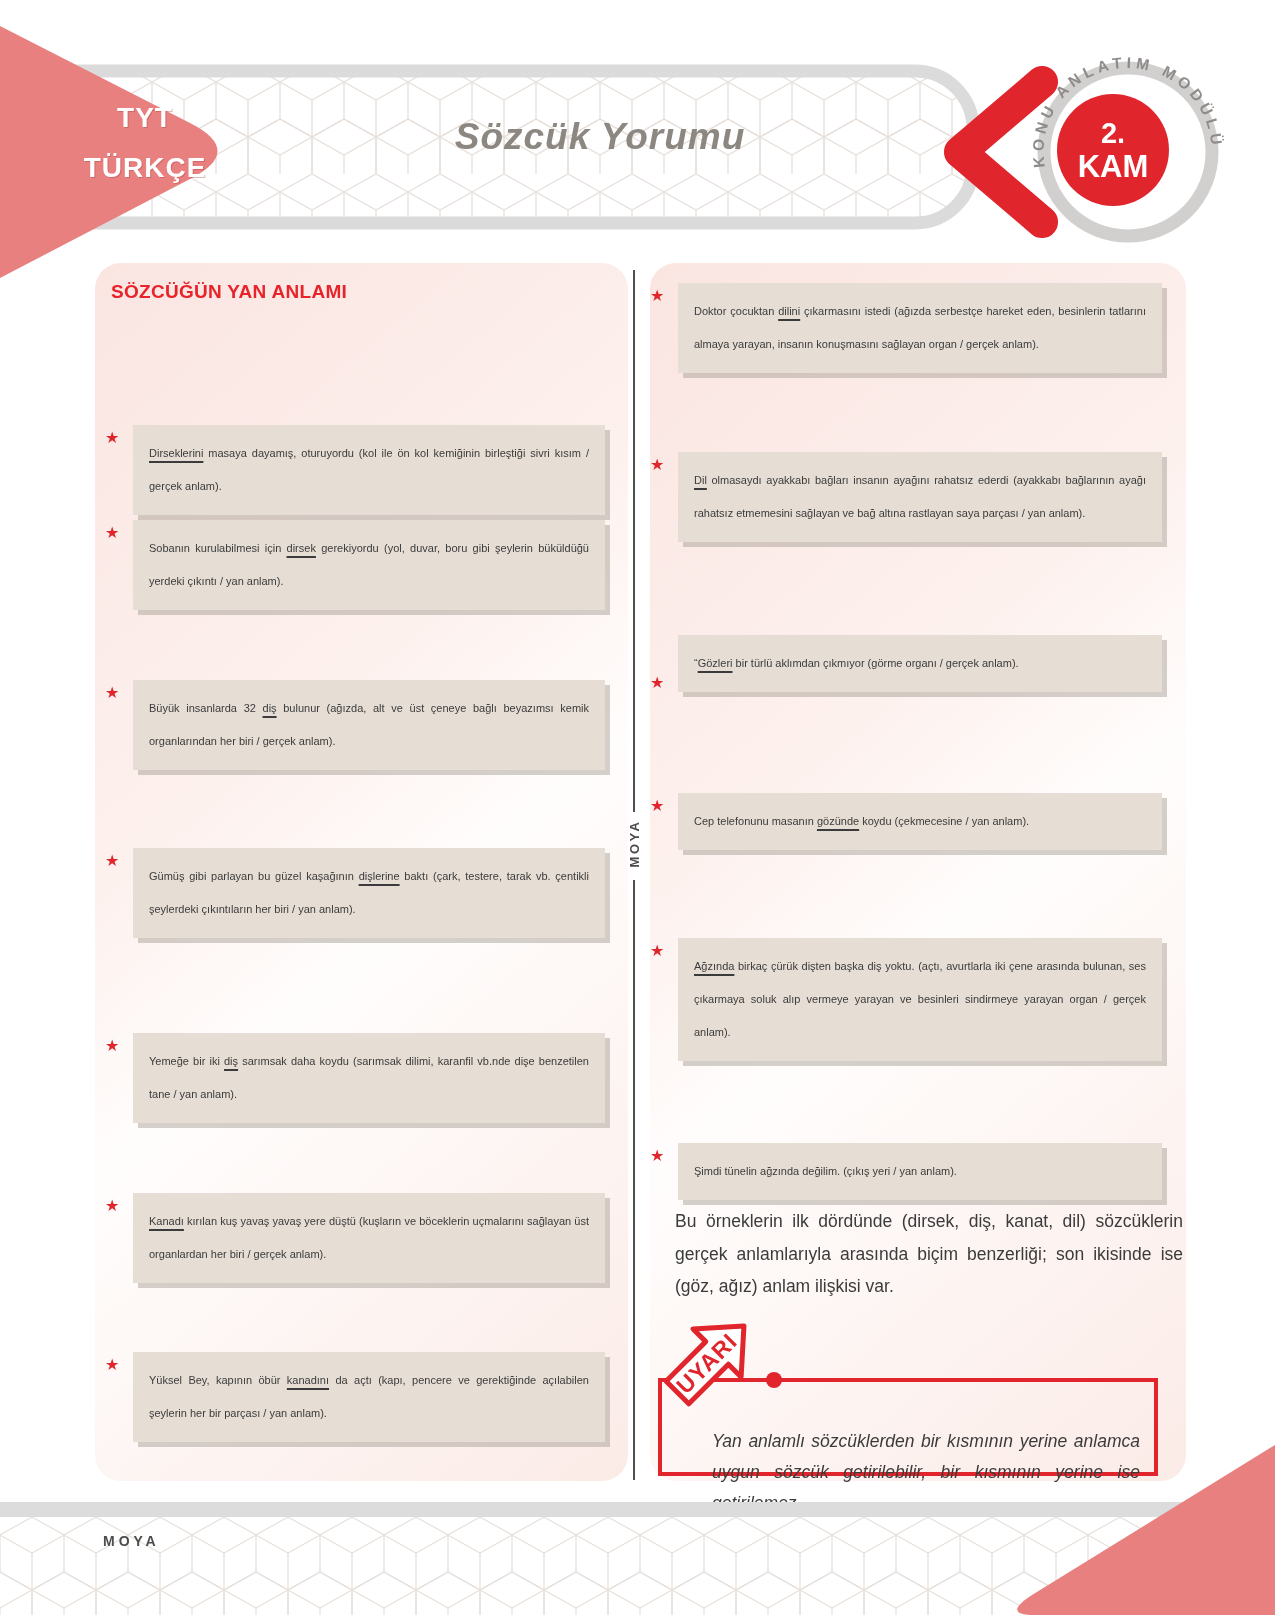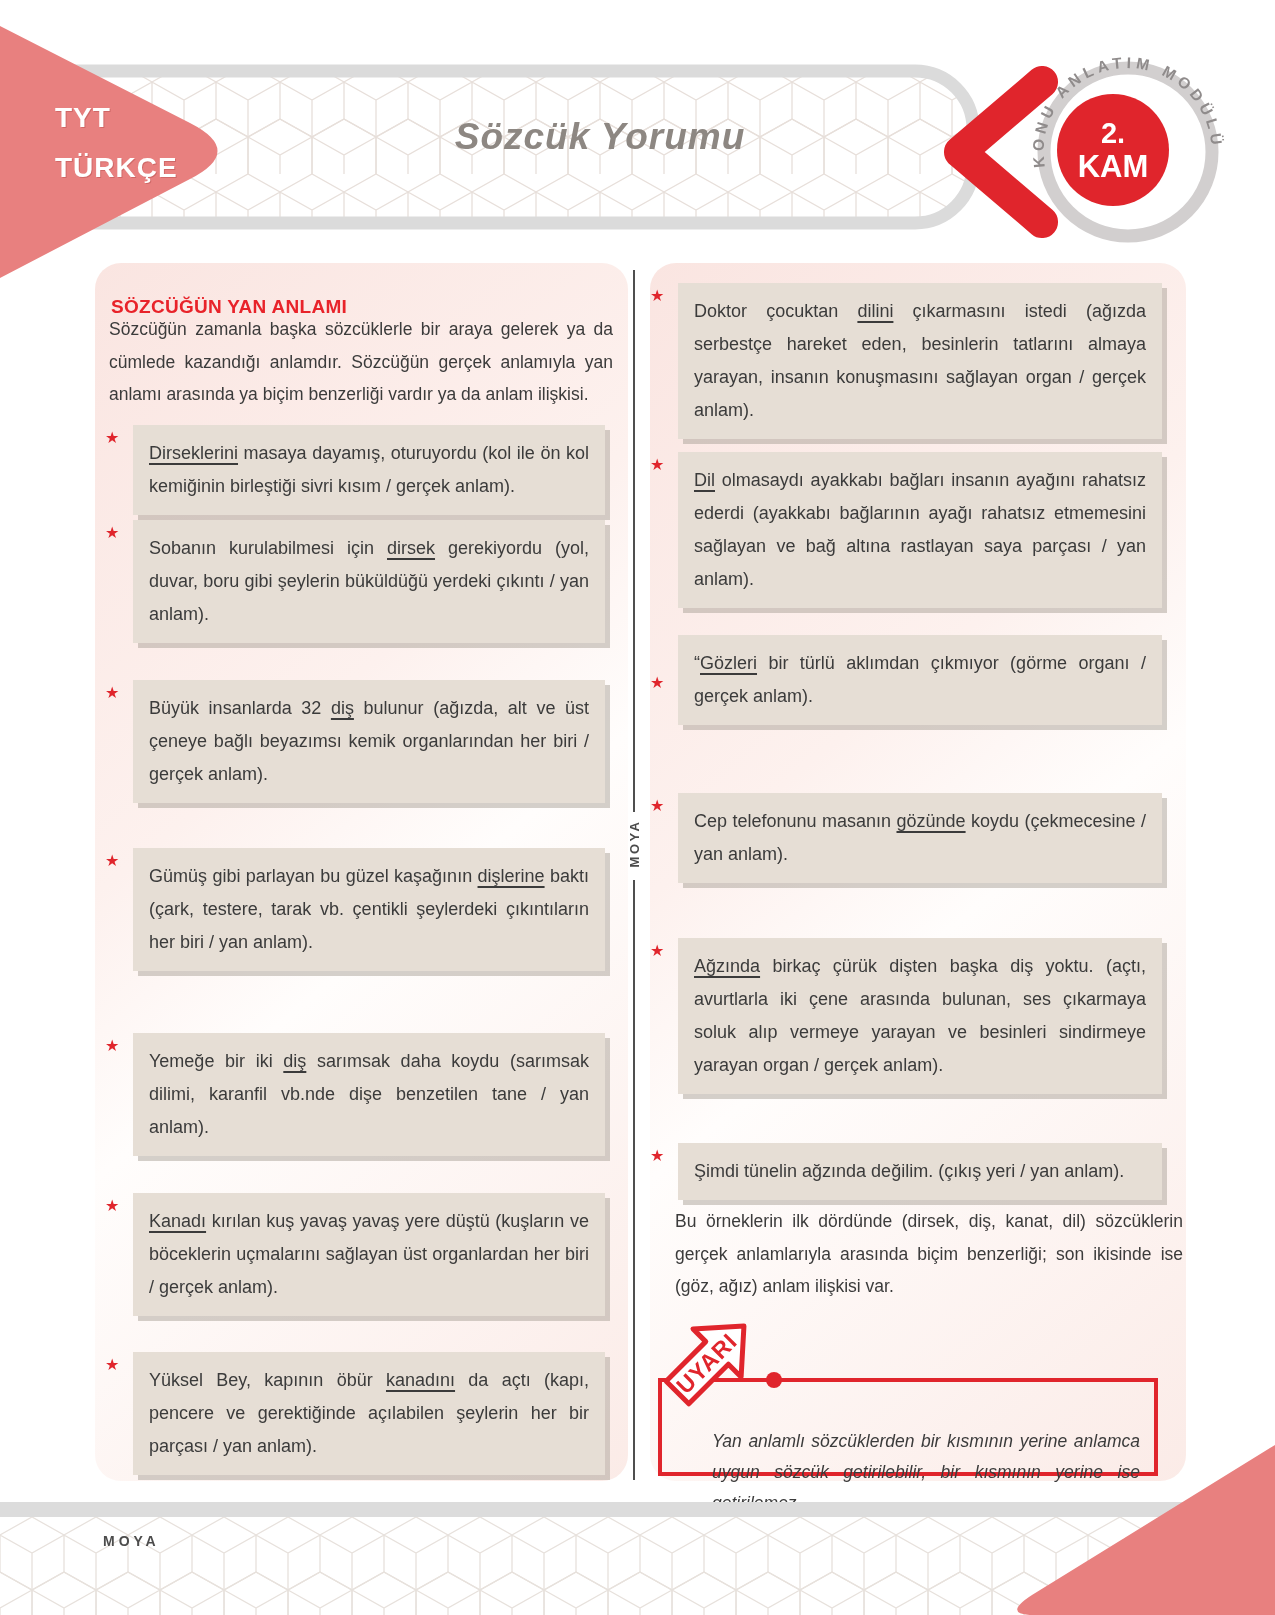--- a/index.html
+++ b/index.html
@@ -11,54 +11,54 @@
   }
   .abs{position:absolute;}
 
   
   .page-title{
     position:absolute; left:380px; top:116px; width:440px;
     text-align:center; font-size:37px; font-weight:bold;
     color:#8d8782; letter-spacing:1px;font-style:italic;
   }
   .corner-label{
-    position:absolute; left:55px; width:180px; text-align:left;
+    position:absolute; left:55px; width:180px; text-align:center;
     color:#ffffff; font-weight:bold; font-size:28px; letter-spacing:1px;
     text-shadow:1px 1px 0 rgba(160,60,60,.35);
   }
 
   
   .panel{
     position:absolute; top:263px; height:1218px; border-radius:26px;
     background:linear-gradient(140deg,#fae5e1 0%,#fdf1ee 38%,#fffdfc 55%,#fbebe7 100%);
   }
   #panel-left{left:95px; width:533px;}
   #panel-right{left:650px; width:536px;}
 
   .sec-head{
-    position:absolute; left:111px; top:296px;
+    position:absolute; left:111px; top:281px;
     color:#e8232a; font-weight:bold; font-size:19px; letter-spacing:.3px;
   }
   .intro{
     position:absolute; left:109px; top:313px; width:504px;
     font-size:17.5px; line-height:32.5px; text-align:justify; color:#3b3b3b;
   }
 
   
   .row{position:absolute;}
   .row-l{left:133px; width:472px;}
   .row-r{left:678px; width:484px;}
   .star{
     position:absolute; left:-28px; top:5px;
     color:#e0252c; font-size:16px; line-height:16px;
   }
   .star-mid{top:40px;}
   .ebox{
     background:#e6ded5; box-shadow:5px 5px 0 rgba(170,162,152,.5);
-    padding:12px 16px; font-size:18px; line-height:33px;
+    padding:12px 16px; font-size:11px; line-height:33px;
     color:#3b3b3b; text-align:justify;
   }
   .u{text-decoration:underline; text-underline-offset:4px; text-decoration-thickness:1.5px;}
 
   .summary{
     position:absolute; left:655px; top:1205px; width:508px;
     font-size:17.5px; line-height:32.5px; text-align:justify; color:#3b3b3b;margin-left:20px;
   }
 
   
@@ -135,21 +135,20 @@
   </svg>
 
   <div id="panel-left" class="panel"></div>
   <div id="panel-right" class="panel"></div>
 
   <div class="vline" style="top:270px;height:542px;"></div>
   <div class="vbrand">MOYA</div>
   <div class="vline" style="top:880px;height:600px;"></div>
 
   <div class="sec-head">SÖZCÜĞÜN YAN ANLAMI</div>
-  <div class="intro">Sözcüğün zamanla başka sözcüklerle bir araya gelerek ya da cümlede kazandığı anlamdır. Sözcüğün gerçek anlamıyla yan anlamı arasında ya biçim benzerliği vardır ya da anlam ilişkisi.</div>
 
   <div class="row row-l" style="top:425px;">
     <span class="star">★</span>
     <div class="ebox"><span class="u">Dirseklerini</span><span> masaya dayamış, oturuyordu (kol ile ön kol kemiğinin birleştiği sivri kısım / gerçek anlam).</span></div>
   </div>
   <div class="row row-l" style="top:520px;">
     <span class="star">★</span>
     <div class="ebox"><span>Sobanın kurulabilmesi için </span><span class="u">dirsek</span><span> gerekiyordu (yol, duvar, boru gibi şeylerin büküldüğü yerdeki çıkıntı / yan anlam).</span></div>
   </div>
   <div class="row row-l" style="top:680px;">

